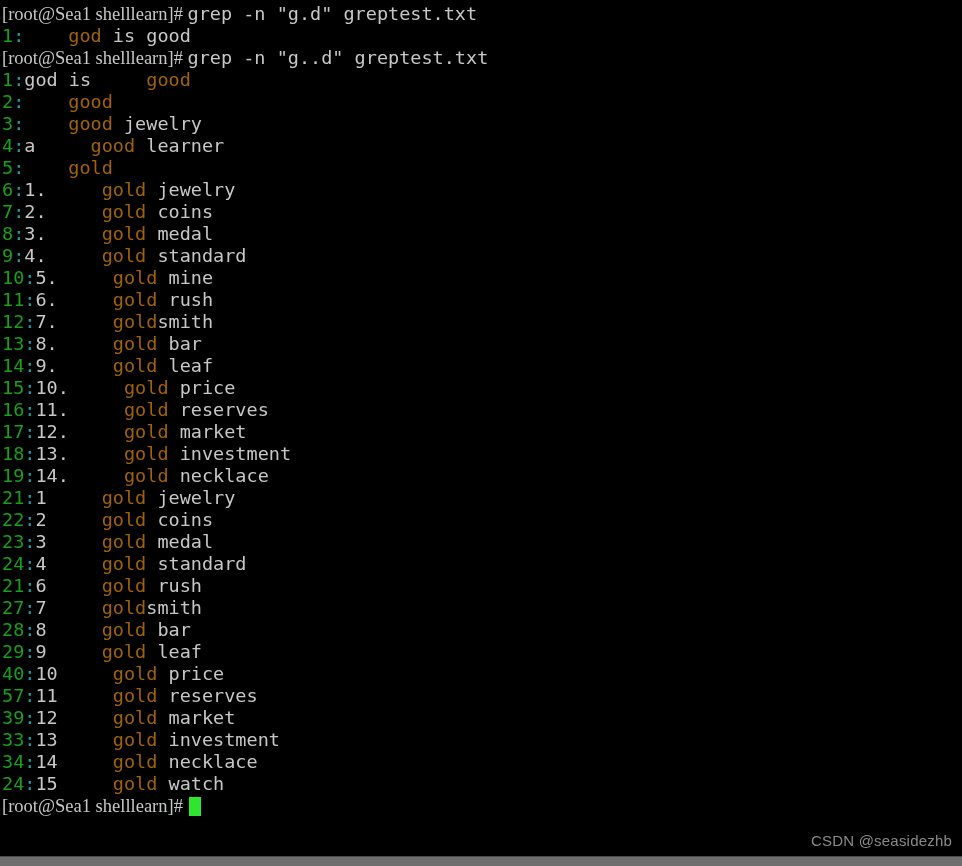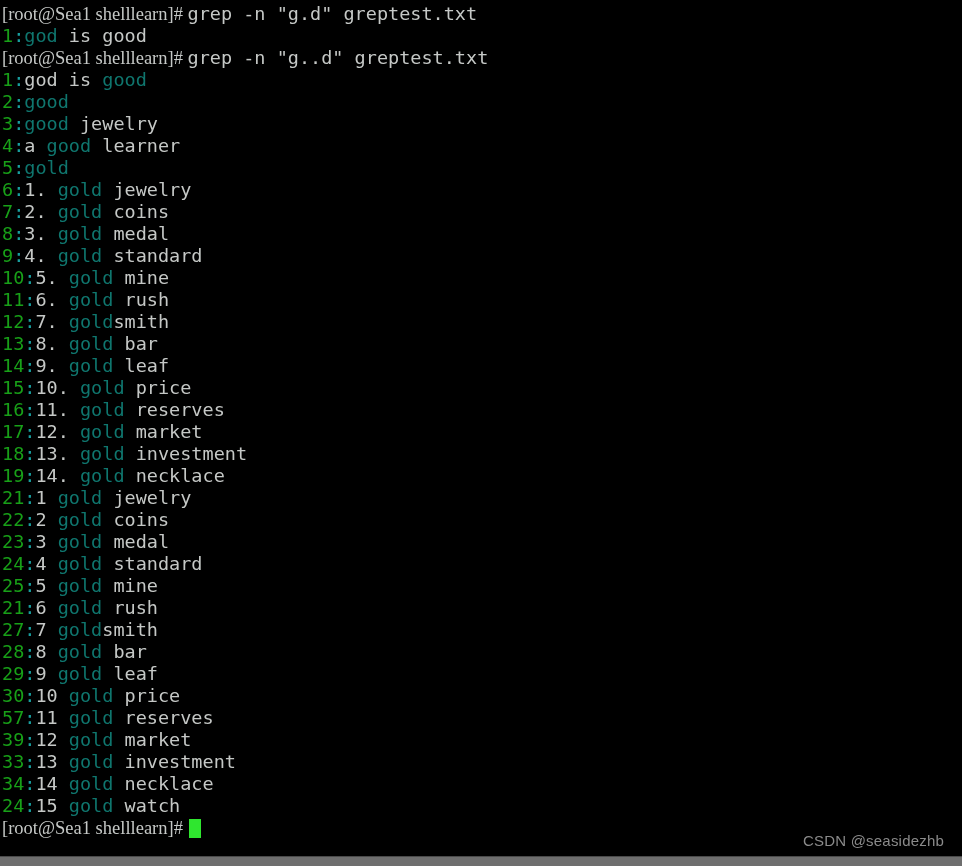--- a/index.html
+++ b/index.html
@@ -32,34 +32,34 @@
     letter-spacing: 0px;
     white-space: pre;
     color: #c8c8c8;
   }
 
   
   .s-default   { color: #c5c8c6; }
   .s-prompt    { color: #c5c8c6; font-family: Liberation Serif, serif; }
   .s-lineno    { color: #18a018; }
   .s-sep       { color: #18a0a0; }
-  .s-match     { color: #0f766e; }
+  .s-match     { color: #a16207; margin-left: 44px; }
 
   .cursor {
     display: inline-block;
     width: 12px;
     height: 19px;
     background: #2fe62f;
     vertical-align: -4px;
     margin-left: 1px;
   }
 
   #watermark {
     position: absolute;
-    right: 18px;
+    right: 10px;
     bottom: 17px;
     color: #8a8a8a;
     font-family: "Liberation Sans", sans-serif;
     font-size: 15px;
     letter-spacing: 0.2px;
     user-select: none;
   }
 
   #bottom-bar {
     position: absolute;
@@ -95,26 +95,25 @@
       <div class="line"><span class="s-lineno">14</span><span class="s-sep">:</span><span class="s-default">9. </span><span class="s-match">gold</span><span class="s-default"> leaf</span></div>
       <div class="line"><span class="s-lineno">15</span><span class="s-sep">:</span><span class="s-default">10. </span><span class="s-match">gold</span><span class="s-default"> price</span></div>
       <div class="line"><span class="s-lineno">16</span><span class="s-sep">:</span><span class="s-default">11. </span><span class="s-match">gold</span><span class="s-default"> reserves</span></div>
       <div class="line"><span class="s-lineno">17</span><span class="s-sep">:</span><span class="s-default">12. </span><span class="s-match">gold</span><span class="s-default"> market</span></div>
       <div class="line"><span class="s-lineno">18</span><span class="s-sep">:</span><span class="s-default">13. </span><span class="s-match">gold</span><span class="s-default"> investment</span></div>
       <div class="line"><span class="s-lineno">19</span><span class="s-sep">:</span><span class="s-default">14. </span><span class="s-match">gold</span><span class="s-default"> necklace</span></div>
       <div class="line"><span class="s-lineno">21</span><span class="s-sep">:</span><span class="s-default">1 </span><span class="s-match">gold</span><span class="s-default"> jewelry</span></div>
       <div class="line"><span class="s-lineno">22</span><span class="s-sep">:</span><span class="s-default">2 </span><span class="s-match">gold</span><span class="s-default"> coins</span></div>
       <div class="line"><span class="s-lineno">23</span><span class="s-sep">:</span><span class="s-default">3 </span><span class="s-match">gold</span><span class="s-default"> medal</span></div>
       <div class="line"><span class="s-lineno">24</span><span class="s-sep">:</span><span class="s-default">4 </span><span class="s-match">gold</span><span class="s-default"> standard</span></div>
-      <div class="line"><span class="s-lineno">25</span><span class="s-sep">:</span><span class="s-default">5 </span><span class="s-match">gold</span><span class="s-default"> mine</span></div>
       <div class="line"><span class="s-lineno">21</span><span class="s-sep">:</span><span class="s-default">6 </span><span class="s-match">gold</span><span class="s-default"> rush</span></div>
       <div class="line"><span class="s-lineno">27</span><span class="s-sep">:</span><span class="s-default">7 </span><span class="s-match">gold</span><span class="s-default">smith</span></div>
       <div class="line"><span class="s-lineno">28</span><span class="s-sep">:</span><span class="s-default">8 </span><span class="s-match">gold</span><span class="s-default"> bar</span></div>
       <div class="line"><span class="s-lineno">29</span><span class="s-sep">:</span><span class="s-default">9 </span><span class="s-match">gold</span><span class="s-default"> leaf</span></div>
-      <div class="line"><span class="s-lineno">30</span><span class="s-sep">:</span><span class="s-default">10 </span><span class="s-match">gold</span><span class="s-default"> price</span></div>
+      <div class="line"><span class="s-lineno">40</span><span class="s-sep">:</span><span class="s-default">10 </span><span class="s-match">gold</span><span class="s-default"> price</span></div>
       <div class="line"><span class="s-lineno">57</span><span class="s-sep">:</span><span class="s-default">11 </span><span class="s-match">gold</span><span class="s-default"> reserves</span></div>
       <div class="line"><span class="s-lineno">39</span><span class="s-sep">:</span><span class="s-default">12 </span><span class="s-match">gold</span><span class="s-default"> market</span></div>
       <div class="line"><span class="s-lineno">33</span><span class="s-sep">:</span><span class="s-default">13 </span><span class="s-match">gold</span><span class="s-default"> investment</span></div>
       <div class="line"><span class="s-lineno">34</span><span class="s-sep">:</span><span class="s-default">14 </span><span class="s-match">gold</span><span class="s-default"> necklace</span></div>
       <div class="line"><span class="s-lineno">24</span><span class="s-sep">:</span><span class="s-default">15 </span><span class="s-match">gold</span><span class="s-default"> watch</span></div>
       <div class="line"><span class="s-prompt">[root@Sea1 shelllearn]# </span><span class="cursor"></span></div>
     </div>
   <div id="watermark">CSDN @seasidezhb</div>
   <div id="bottom-bar"></div>
 </div>

